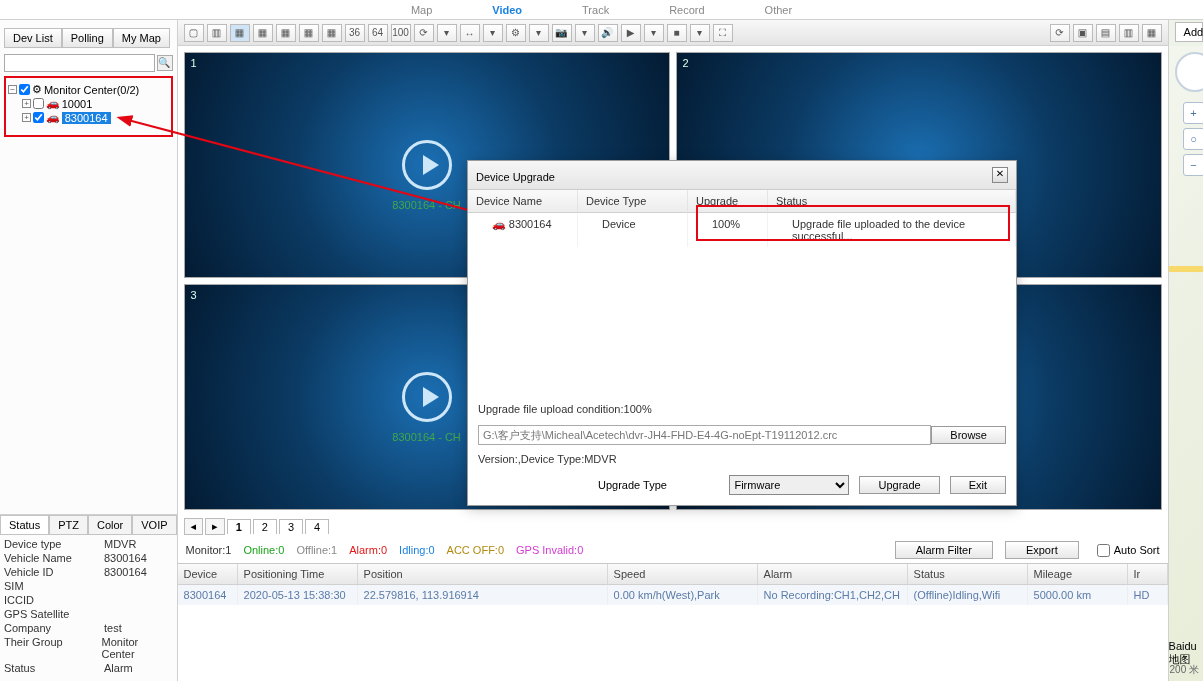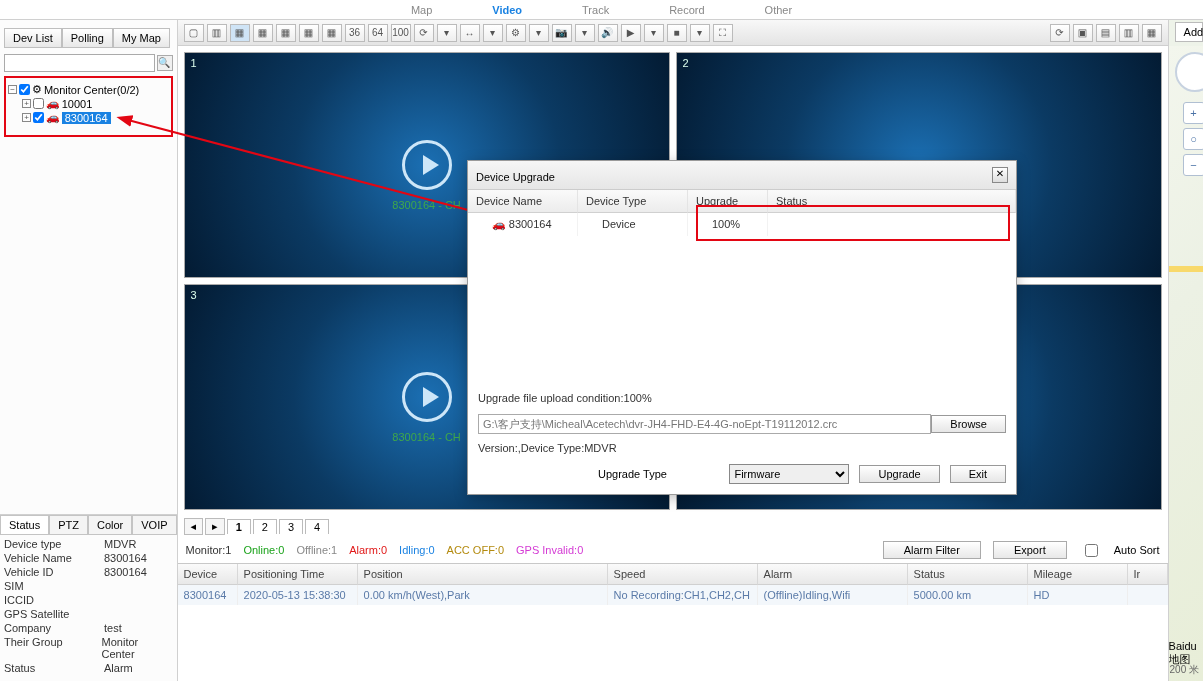--- a/index.html
+++ b/index.html
@@ -54,21 +54,21 @@
 
 
 .viewtabs { display:flex; align-items:center; gap:2px; padding:2px 6px; }
 .viewtabs .vb { border:1px solid #bbb; padding:1px 6px; background:#f6f6f6; cursor:pointer; }
 .viewtabs .vt { border:1px solid #bbb; border-bottom:none; padding:1px 8px; background:#fff; cursor:pointer; }
 .viewtabs .vt.active { font-weight:bold; }
 
 
 .summary { display:flex; align-items:center; padding:4px 8px; gap:12px; }
 .summary .btn { border:1px solid #aaa; background:linear-gradient(#fff,#e8e8e8); padding:2px 20px; cursor:pointer; }
-.summary .auto { display:flex; align-items:center; gap:16px; margin-left:6px; }
+.summary .auto { display:flex; align-items:center; gap:4px; margin-left:6px; }
 
 
 .mtable { border-top:1px solid #c8c8c8; }
 .mtable .mh, .mtable .mr { display:grid; grid-template-columns:60px 120px 250px 150px 150px 120px 100px 40px; }
 .mtable .mh div { padding:4px 6px; background:linear-gradient(#fafafa,#e8e8e8); border-right:1px solid #d8d8d8; border-bottom:1px solid #d0d0d0; color:#444; }
 .mtable .mr div { padding:4px 6px; color:#5a7aa8; border-right:1px solid #eee; white-space:nowrap; overflow:hidden; text-overflow:ellipsis; }
 .mtable .mr { background:#f3f7fb; }
 
 
 .right { width:110px; border-left:1px solid #d0d0d0; background:#eef3e9; position:relative; overflow:hidden; }
@@ -277,20 +277,21 @@
         <div>Position</div>
         <div>Speed</div>
         <div>Alarm</div>
         <div>Status</div>
         <div>Mileage</div>
         <div>Ir</div>
       </div>
       <div class="mr">
         <div>8300164</div>
         <div>2020-05-13 15:38:30</div>
+        <div>22.579816, 113.916914</div>
         <div>0.00 km/h(West),Park</div>
         <div>No Recording:CH1,CH2,CH</div>
         <div>(Offline)Idling,Wifi</div>
         <div>5000.00 km</div>
         <div>HD</div>
       </div>
     </div>
   </div>
 
   <div class="right">
@@ -318,20 +319,21 @@
   <div class="thead">
     <div>Device Name</div>
     <div>Device Type</div>
     <div>Upgrade</div>
     <div>Status</div>
   </div>
   <div class="trow">
     <div><span>🚗</span> <span>8300164</span></div>
     <div>Device</div>
     <div>100%</div>
+    <div>Upgrade file uploaded to the device successful...</div>
   </div>
   <div class="hl"></div>
   <div class="filler"></div>
   <div class="cond">Upgrade file upload condition:100%</div>
   <div class="path">
     <input value="G:\客户支持\Micheal\Acetech\dvr-JH4-FHD-E4-4G-noEpt-T19112012.crc" style="">
     <button>Browse</button>
   </div>
   <div class="ver">Version:,Device Type:MDVR</div>
   <div class="ctrls">

